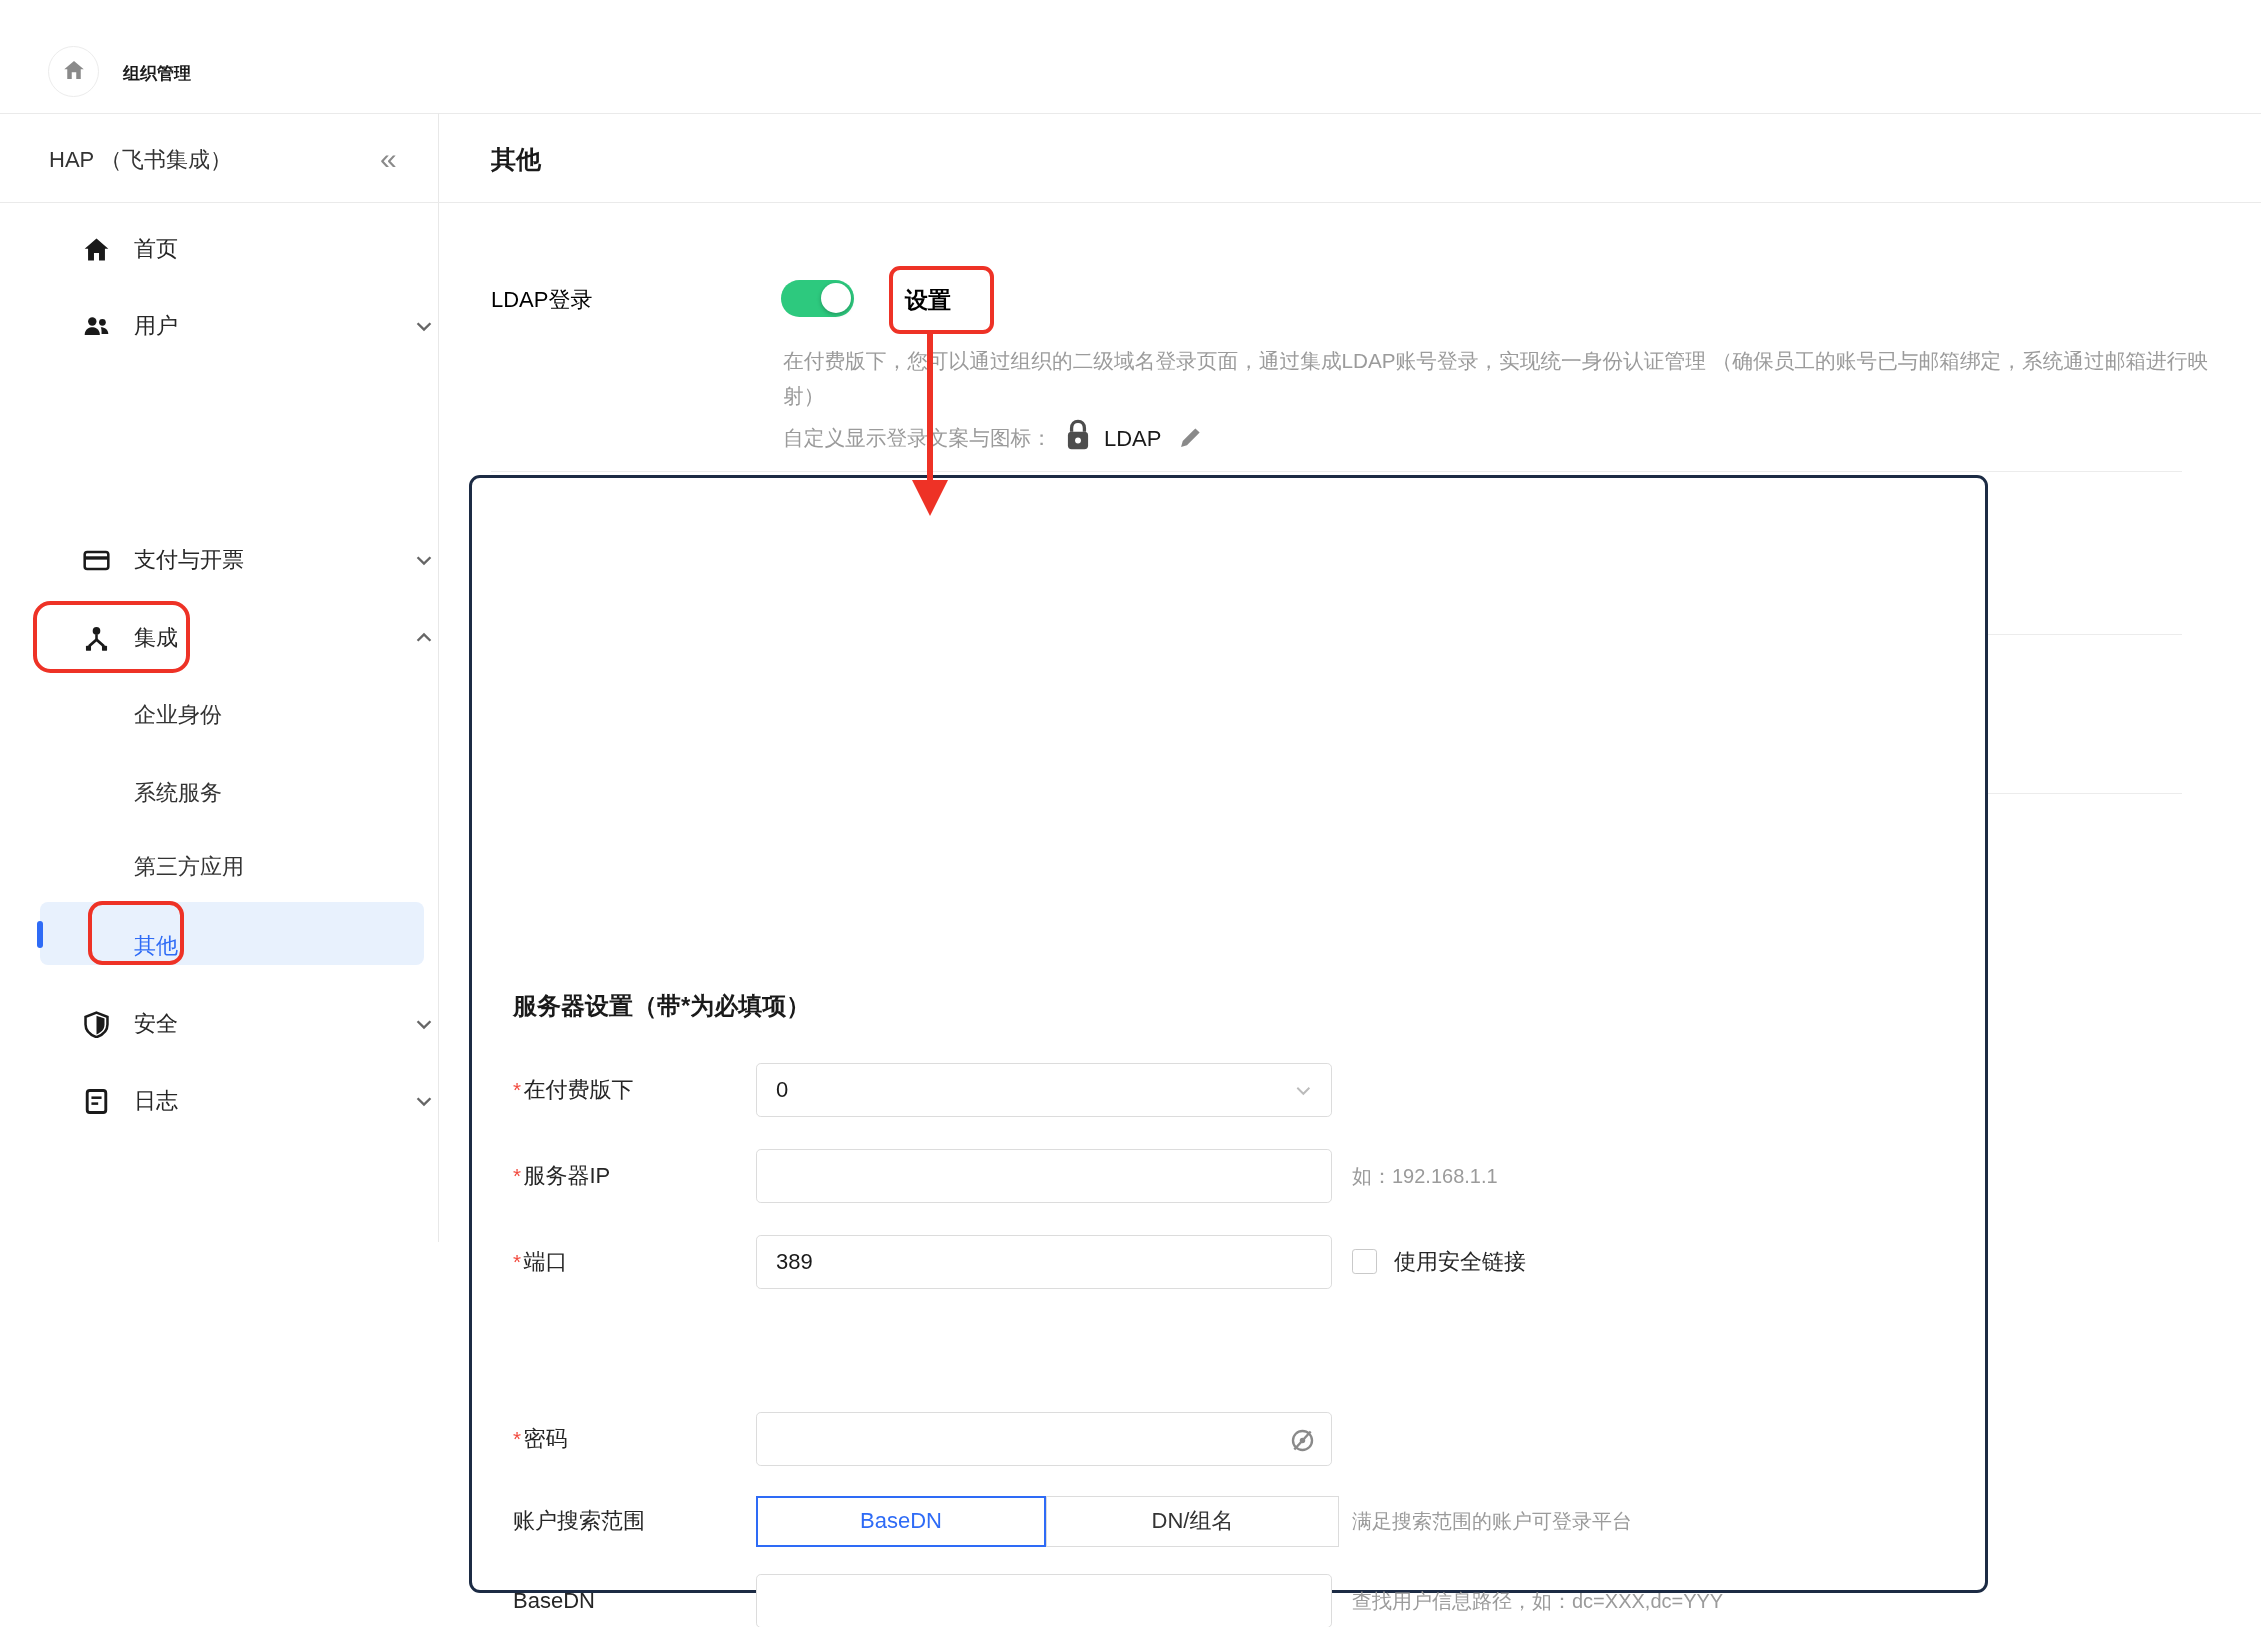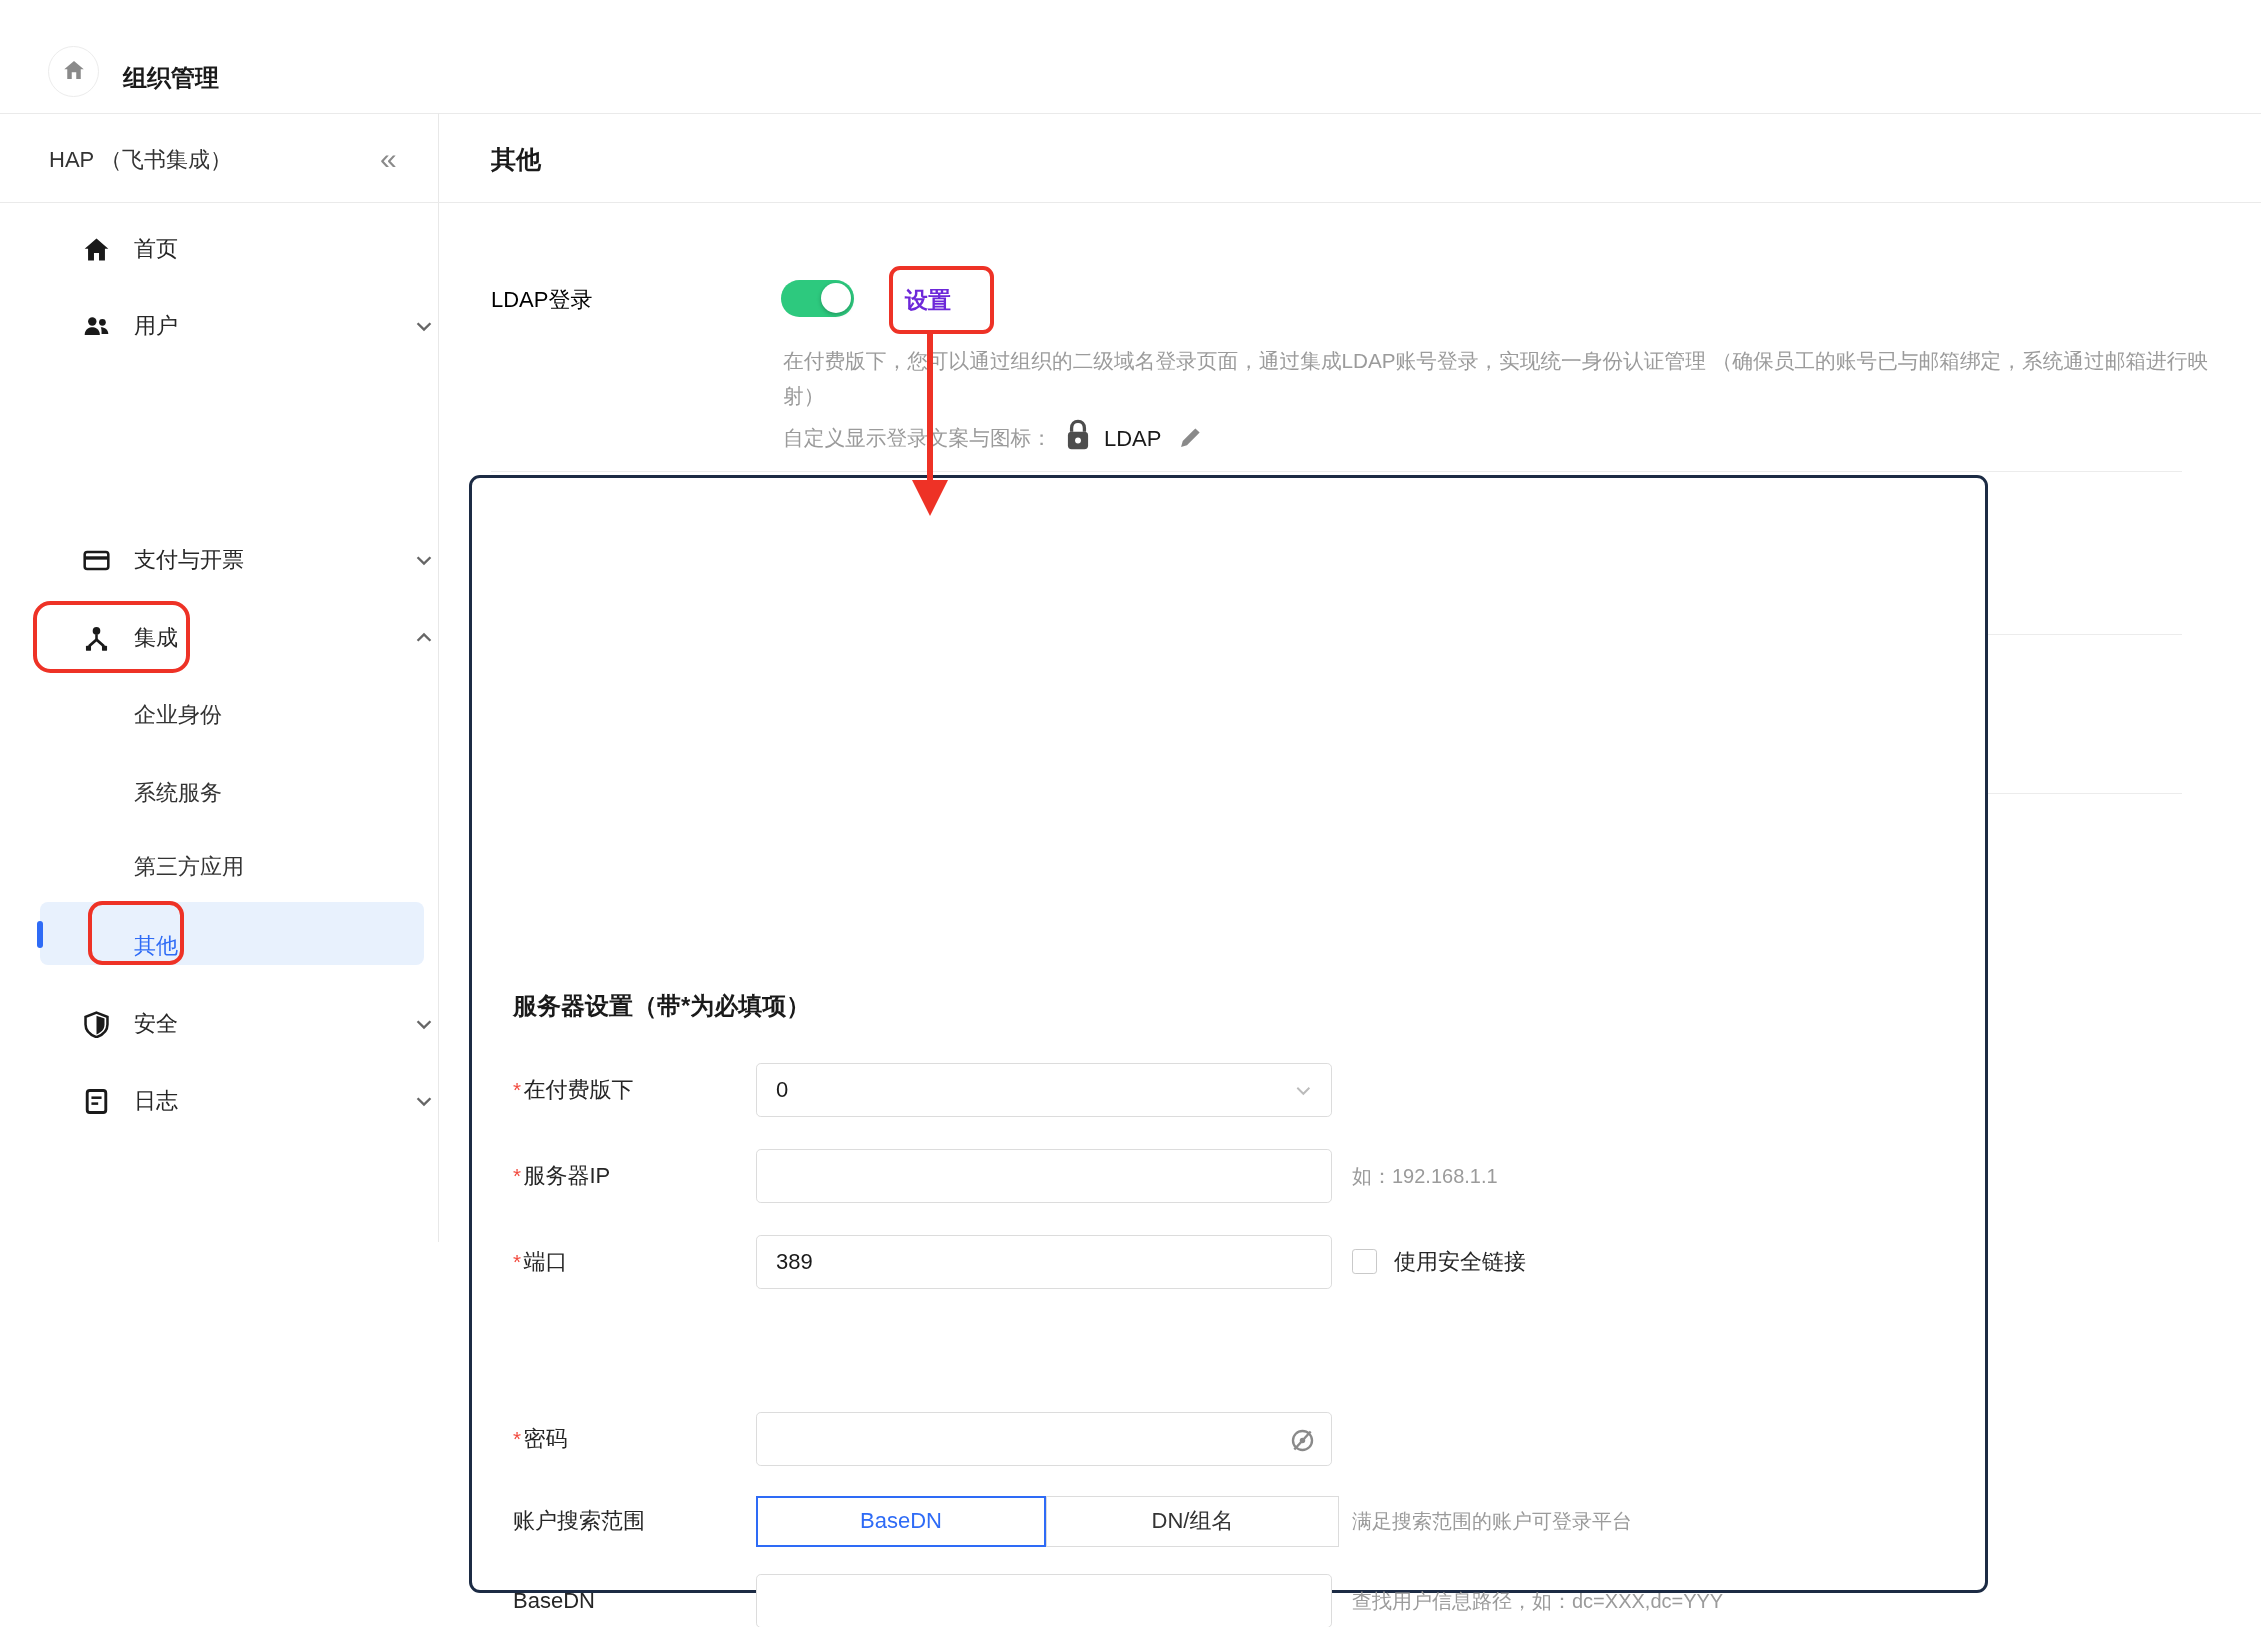--- a/index.html
+++ b/index.html
@@ -5,41 +5,41 @@
   html,body{margin:0;padding:0;background:#fff;}
   .canvas{position:relative;width:2261px;height:1628px;background:#fff;overflow:hidden;
           font-family:"Liberation Sans","DejaVu Sans",sans-serif;color:#1a1a1a;}
   .hline{position:absolute;height:0.8px;background:#eaeaea;}
   .vline{position:absolute;width:0.8px;background:#e8e8e8;}
 
   
   .app-header{position:absolute;left:0;top:0;width:2261px;height:113px;background:#fff;}
   .home-circle{position:absolute;left:48px;top:46px;width:49px;height:49px;border:1.6px solid #ececec;
                border-radius:50%;display:flex;align-items:center;justify-content:center;}
-  .app-title{position:absolute;left:123px;top:62px;font-size:24px;font-weight:bold;color:#1a1a1a;}
+  .app-title{position:absolute;left:123px;top:62px;font-size:17px;font-weight:bold;color:#1a1a1a;}
 
   
   .org-row-label{position:absolute;left:49px;top:145px;font-size:22px;color:#333;}
   .collapse-btn{position:absolute;left:380px;top:142px;font-size:30px;color:#8a8a8a;letter-spacing:-3.2px;}
   .nav-item{position:absolute;left:0;width:438px;height:62px;display:flex;align-items:center;cursor:pointer;margin-left:32px;}
   .nav-icon{position:absolute;left:50px;width:29px;height:29px;display:flex;align-items:center;justify-content:center;}
   .nav-label{position:absolute;left:102px;font-size:22px;color:#262626;}
   .nav-label.sub{left:102px;color:#333;}
   .nav-label.active{color:#2e6bf6;}
   .nav-chevron{position:absolute;left:379px;width:25.4px;height:25.4px;display:flex;align-items:center;justify-content:center;}
   .active-bg{position:absolute;left:40px;top:902px;width:384px;height:63px;background:#e8f1fd;border-radius:8px;}
   .active-bar{position:absolute;left:37px;top:921px;width:6.4px;height:27px;background:#2e6bf6;border-radius:4px;}
 
   
   .page-title{position:absolute;left:491px;top:143px;font-size:25px;font-weight:bold;color:#1a1a1a;}
   .ldap-label{position:absolute;left:491px;top:285px;font-size:22px;color:#000000;}
   .toggle{position:absolute;left:781px;top:280px;width:73px;height:37px;border-radius:18.3px;background:#2dc97e;}
   .toggle-knob{position:absolute;left:40px;top:3.2px;width:30px;height:30px;border-radius:50%;background:#fff;
                box-shadow:0 1.6px 4px rgba(0,0,0,.25);}
-  .settings-link{position:absolute;left:905px;top:285px;font-size:23px;color:#6d28d9;font-weight:bold;cursor:pointer;}
+  .settings-link{position:absolute;left:905px;top:285px;font-size:23px;color:#000000;font-weight:bold;cursor:pointer;}
   .ldap-desc{position:absolute;left:783px;top:343px;width:1439px;font-size:20.7px;line-height:35px;color:#9b9b9b;}
   .custom-row{position:absolute;left:783px;top:417px;height:35px;display:flex;align-items:flex-end;}
   .custom-label{font-size:20.7px;color:#9b9b9b;}
   .provider-name{font-size:22px;color:#1a1a1a;margin:0 14.3px 0 11px;}
 
   
   .panel{position:absolute;left:469px;top:475px;width:1519px;height:1118px;background:#fff;
          border:3.2px solid #1c2b44;border-radius:11px;box-sizing:border-box;}
   .sec-title{position:absolute;left:41px;font-size:24px;font-weight:bold;color:#1a1a1a;}
   .form-row{position:absolute;left:41px;width:1439px;height:54px;}

